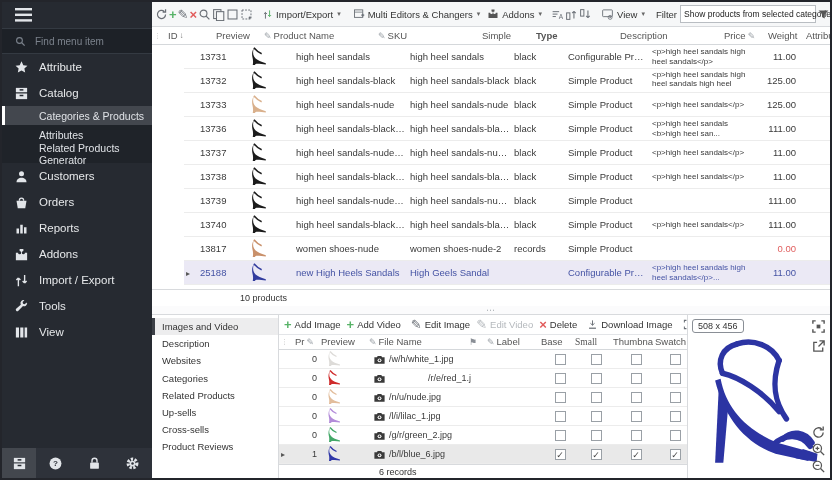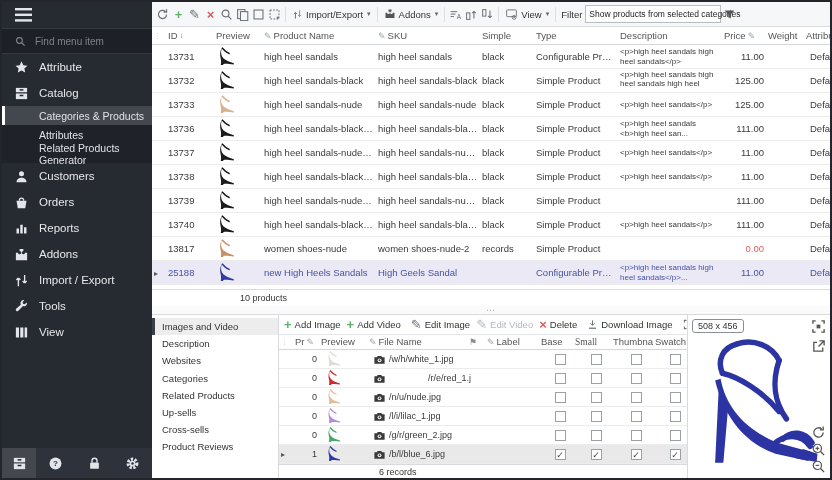--- a/index.html
+++ b/index.html
@@ -41,21 +41,21 @@
   .sep{width:1px;height:15px;background:#dcdee1;margin:0 2px;}
   .flabel{font-size:9.5px;color:#333;margin:0 2px;}
   .fselect{width:128px;height:16px;border:1px solid #b9bdc2;background:#fff;font-size:8.5px;color:#222;
            display:flex;align-items:center;justify-content:space-between;padding:0 3px;cursor:pointer;}
   
   #pgrid{display:flex;flex-direction:column;flex:1;min-height:0;}
   .ghead{display:flex;height:17px;align-items:center;border-bottom:1px solid #d5d8db;font-size:9.5px;color:#555;}
   .hcell{display:flex;align-items:center;gap:2px;padding:0 2px;overflow:hidden;white-space:nowrap;cursor:pointer;}
   .pencil{color:#9aa0a6;font-size:9px;}
   .sortarrow{font-size:8px;color:#777;}
-  .grow{display:flex;height:23px;align-items:center;border-bottom:1px solid #ececec;font-size:9.5px;color:#3a3a3a;cursor:pointer;}
+  .grow{display:flex;height:23px;align-items:center;border-bottom:1px solid #ececec;font-size:9.5px;color:#3a3a3a;cursor:pointer;margin-left:32px;}
   .grow.sel{background:#ebe9f5;color:#4553a4;}
   .gcell{padding:0 2px;overflow:hidden;white-space:nowrap;text-overflow:ellipsis;}
   .cdesc{font-size:8px;line-height:1.15;white-space:normal;max-height:21px;color:inherit;}
   .cprice{text-align:right;padding-right:6px;}
   .alert{color:#e05d5d;}
   .marker{font-size:8px;color:#555;text-align:center;}
   .gfill{flex:1;}
   .gstatus{height:16px;border-top:1px solid #d8dadd;display:flex;align-items:center;font-size:9px;color:#333;padding-left:88px;}
   .hsplit{height:8px;background:#fbfbfc;display:flex;align-items:center;justify-content:center;color:#9aa0a6;
           font-size:9px;line-height:4px;letter-spacing:1px;cursor:row-resize;}
@@ -284,20 +284,29 @@
         <svg style="width:11px;height:11px" viewBox="0 0 16 16">
             <path d="M5 14V5M5 5L2.8 7.2M5 5l2.2 2.2" stroke="#6a6f76" stroke-width="1.4" fill="none"></path>
             <path d="M11 2v9m0 0l-2.2-2.2M11 11l2.2-2.2" stroke="#58b368" stroke-width="1.4" fill="none"></path>
           </svg>
         <span>Import/Export</span>
           <span class="chev">▾</span>
       </span>
       <span class="sep"></span>
       <span class="tbtn">
         <svg style="width:12px;height:12px" viewBox="0 0 16 16">
+            <rect x="2" y="2.5" width="11" height="10" fill="none" stroke="#6a6f76" stroke-width="1.2"></rect>
+            <path d="M2 5.5h11" stroke="#6a6f76"></path>
+            <path d="M11 9.5h4M13 7.5v4" stroke="#6a6f76" stroke-width="1.4"></path>
+          </svg>
+        <span>Multi Editors &amp; Changers</span>
+          <span class="chev">▾</span>
+      </span>
+      <span class="tbtn">
+        <svg style="width:12px;height:12px" viewBox="0 0 16 16">
             <path d="M6 2h4v2.5a1.8 1.8 0 1 0 1.8 1.8H14v7H2v-7h2.2A1.8 1.8 0 1 0 6 4.5z" fill="#555"></path>
           </svg>
         <span>Addons</span>
           <span class="chev">▾</span>
       </span>
       <span class="sep"></span>
       <span class="tico">
           <svg viewBox="0 0 16 16">
             <path d="M2 4.5h8M2 7.5h6M2 10.5h4" stroke="currentColor" stroke-width="1.2"></path>
             <text x="9.5" y="13" font-size="8" fill="currentColor" font-family="Liberation Sans">A</text>
@@ -355,21 +364,21 @@
             <span class="pencil">✎</span>
             <span>Product Name</span>
           </div>
           <div class="hcell" style="width: 100px; flex: 0 0 auto;">
             <span class="pencil">✎</span>
             <span>SKU</span>
           </div>
           <div class="hcell" style="width: 50px; flex: 0 0 auto;">
             <span>Simple</span>
           </div>
-          <div class="hcell" style="width: 80px; flex: 0 0 auto;">
+          <div class="hcell" style="width: 80px; flex: 0 0 auto; font-weight: bold;">
             <span>Type</span>
           </div>
           <div class="hcell" style="width: 100px; flex: 0 0 auto;">
             <span>Description</span>
           </div>
           <div class="hcell" style="width: 40px; flex: 0 0 auto;">
             <span>Price</span>
             <span class="pencil">✎</span>
           </div>
           <div class="hcell" style="width: 34px; flex: 0 0 auto;">

